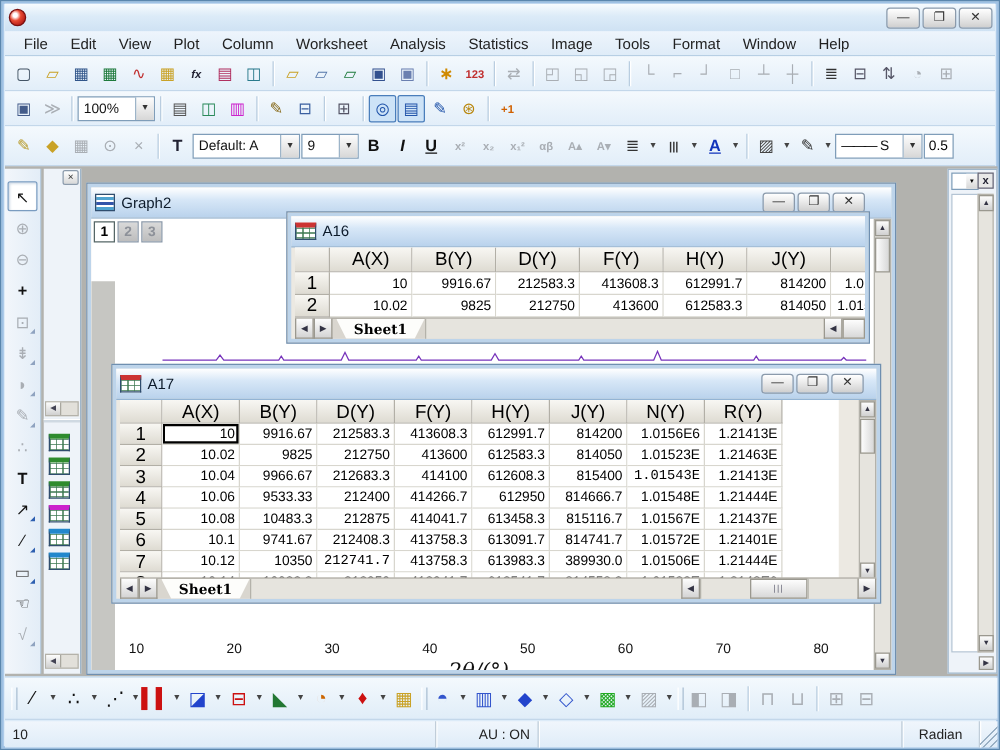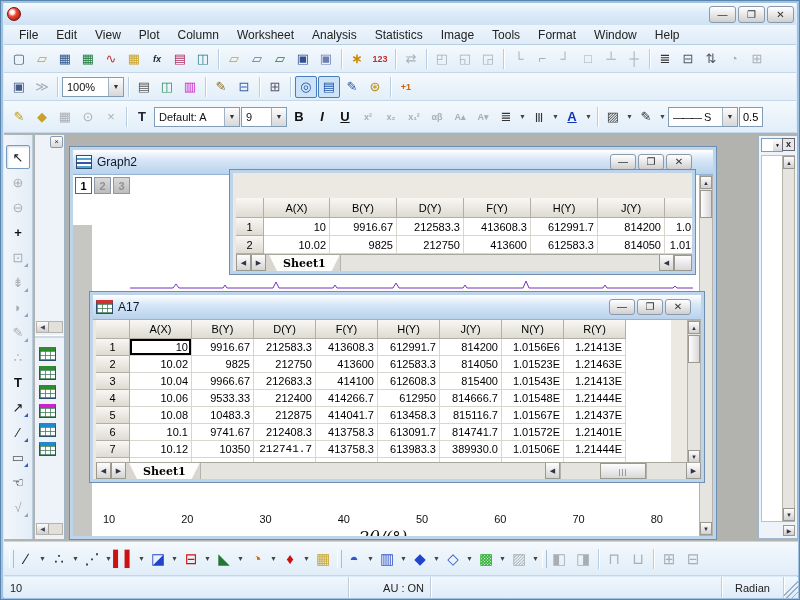--- a/index.html
+++ b/index.html
@@ -77,21 +77,21 @@
     background:linear-gradient(#ffffff,#d7e7f7 40%,#b9d2ec); border-bottom:1px solid #93b4d4; position:relative; }
   .wttl .wt-text { font-size:12px; color:#0c1a2a; margin-left:5px; }
   .wttl .ctl { width:26px; height:16px; line-height:14px; }
   .gico { width:16px; height:14px; border:1px solid #2f4d6e; background:
       repeating-linear-gradient(0deg,#4fa3d0 0 2px,#ffffff 2px 4px, #3355aa 4px 6px, #fff 6px 8px); }
 
   
   .grid { position:absolute; background:#fff; overflow:hidden; }
   .trow { display:flex; }
   .hc { background:linear-gradient(#f8f7f3,#dedbd2); border-right:1px solid #b2afa6; border-bottom:1px solid #b2afa6;
-    font-size:11px; color:#000; display:flex; align-items:center; justify-content:center; flex:none;text-align:center; }
+    font-size:15px; color:#000; display:flex; align-items:center; justify-content:center; flex:none;text-align:center; }
   .dc { background:#fff; border-right:1px solid #d8d6ce; border-bottom:1px solid #d8d6ce; font-size:11px; color:#000;
     display:flex; align-items:center; justify-content:flex-end; padding-right:3px; flex:none; overflow:hidden; white-space:nowrap; }
   .dc.sel { box-shadow:inset 0 0 0 2px #000; }
 
   
   .tabbar { position:absolute; height:17px; background:#d9d6cf; border-top:1px solid #a9a79f; display:flex; align-items:stretch; }
   .tb-ar { width:15px; background:linear-gradient(#fdfdfd,#d4d4d4); border:1px solid #9a988f; border-top:none;
     font-size:7px; color:#334; display:flex; align-items:center; justify-content:center; flex:none; }
   .sheet-tab { margin-left:3px; padding:0 14px; background:#fdfdfb; font-family:"DejaVu Serif",serif; font-weight:bold;
     font-size:11px; display:flex; align-items:center; clip-path:polygon(0 0,100% 0,calc(100% - 8px) 100%,8px 100%); flex:none; }
@@ -362,20 +362,24 @@
         <div id="g2-white-end"></div>
       </div>
       <div class="vscroll" style="right:3px; top:28px; bottom:3px;">
         <div class="v-ar" style="top:0;">▲</div>
         <div class="v-thumb" style="top:14px;"></div>
         <div class="v-ar" style="bottom:0;">▼</div>
       </div>
     </div>
 
     <div class="win" id="a16-win" style="left:225px; top:36px; width:467px; height:106px; z-index:2;">
+      <div class="wttl">
+        <div class="wsico" style="border-top-color:#cc3333;"></div>
+        <span class="wt-text">A16</span>
+      </div>
       <div class="grid" id="a16-grid" style="left:6px; top:28px; right:3px; height:58px;">
           <div class="trow">
             <div class="hc" style="width: 28px; height: 20px;"></div>
             <div class="hc" style="width: 66px; height: 20px;">A(X)</div>
             <div class="hc" style="width: 67px; height: 20px;">B(Y)</div>
             <div class="hc" style="width: 67px; height: 20px;">D(Y)</div>
             <div class="hc" style="width: 67px; height: 20px;">F(Y)</div>
             <div class="hc" style="width: 67px; height: 20px;">H(Y)</div>
             <div class="hc" style="width: 67px; height: 20px;">J(Y)</div>
             <div class="hc" style="width: 62px; height: 20px;"></div>
@@ -456,21 +460,21 @@
             <div class="dc" style="width: 62px; height: 17px;">1.21463E</div>
           </div>
           <div class="trow">
             <div class="hc" style="width: 34px; height: 17px;">3</div>
             <div class="dc" style="width: 62px; height: 17px;">10.04</div>
             <div class="dc" style="width: 62px; height: 17px;">9966.67</div>
             <div class="dc" style="width: 62px; height: 17px;">212683.3</div>
             <div class="dc" style="width: 62px; height: 17px;">414100</div>
             <div class="dc" style="width: 62px; height: 17px;">612608.3</div>
             <div class="dc" style="width: 62px; height: 17px;">815400</div>
-            <div class="dc" style="width: 62px; height: 17px;">1.01543E</div>
+            <div class="dc" style="width: 62px; height: 17px; font-family: Liberation Mono, monospace;">1.01543E</div>
             <div class="dc" style="width: 62px; height: 17px;">1.21413E</div>
           </div>
           <div class="trow">
             <div class="hc" style="width: 34px; height: 17px;">4</div>
             <div class="dc" style="width: 62px; height: 17px;">10.06</div>
             <div class="dc" style="width: 62px; height: 17px;">9533.33</div>
             <div class="dc" style="width: 62px; height: 17px;">212400</div>
             <div class="dc" style="width: 62px; height: 17px;">414266.7</div>
             <div class="dc" style="width: 62px; height: 17px;">612950</div>
             <div class="dc" style="width: 62px; height: 17px;">814666.7</div>

